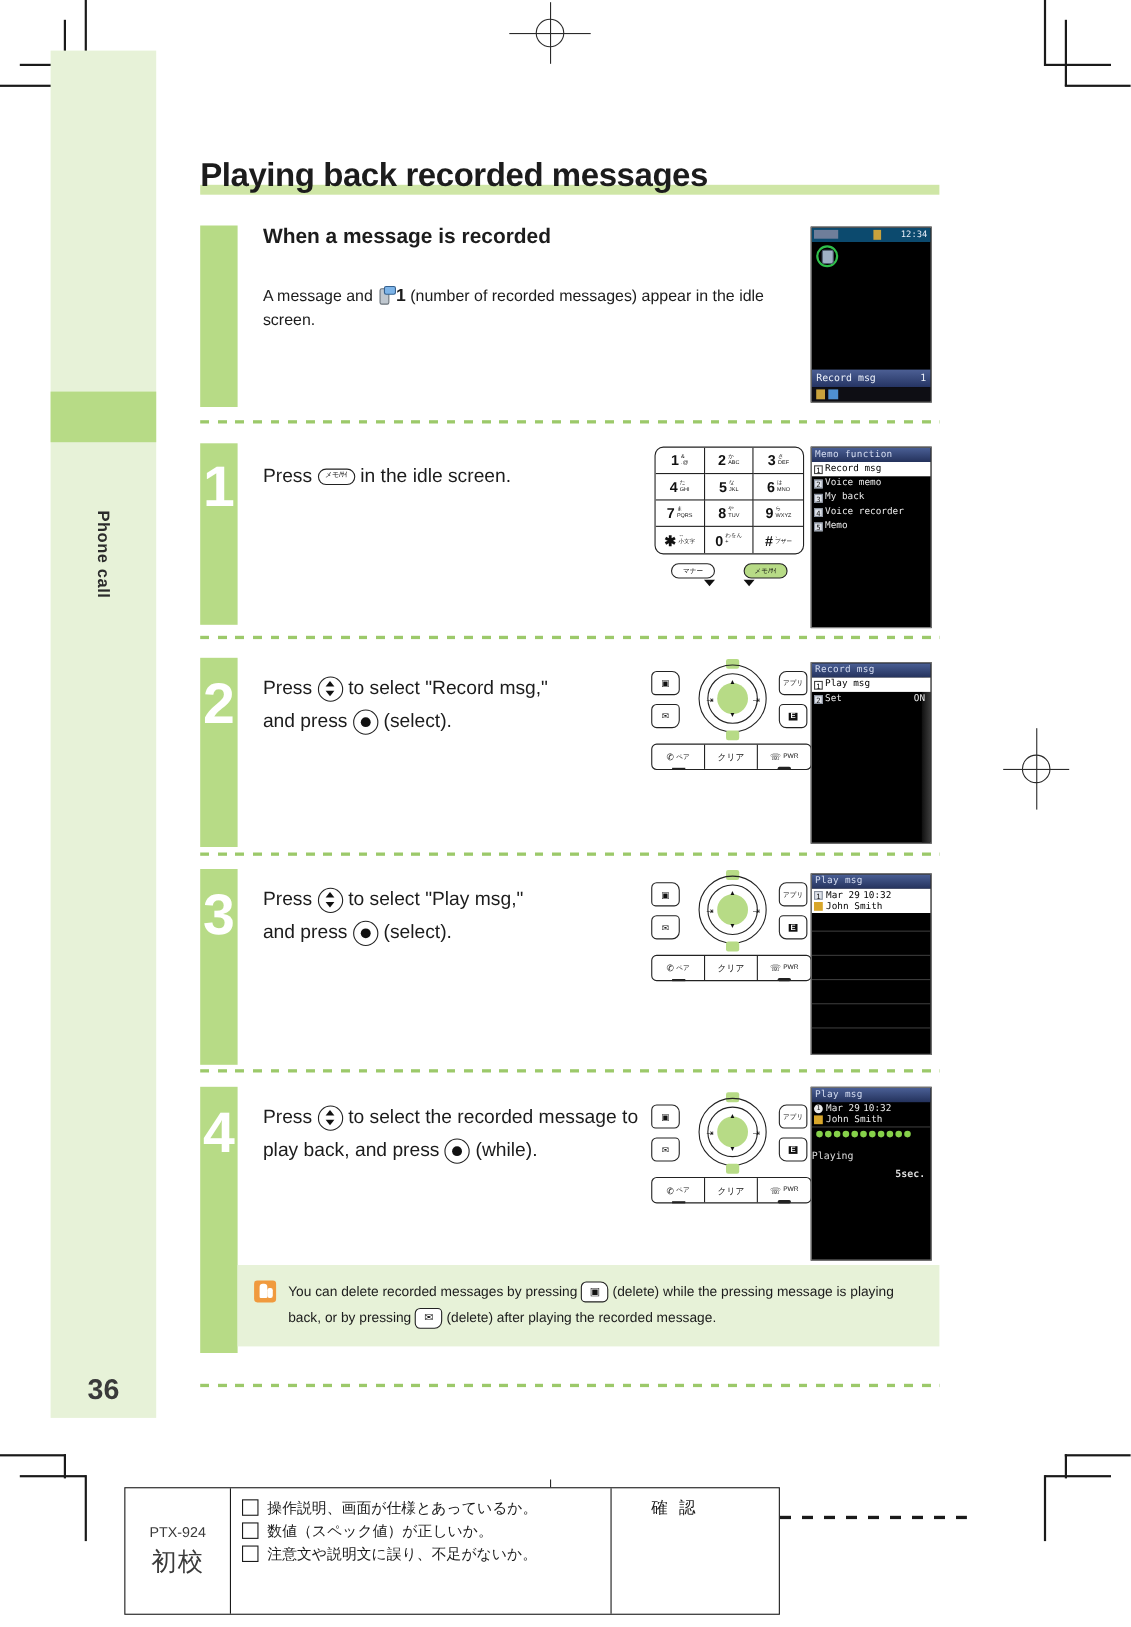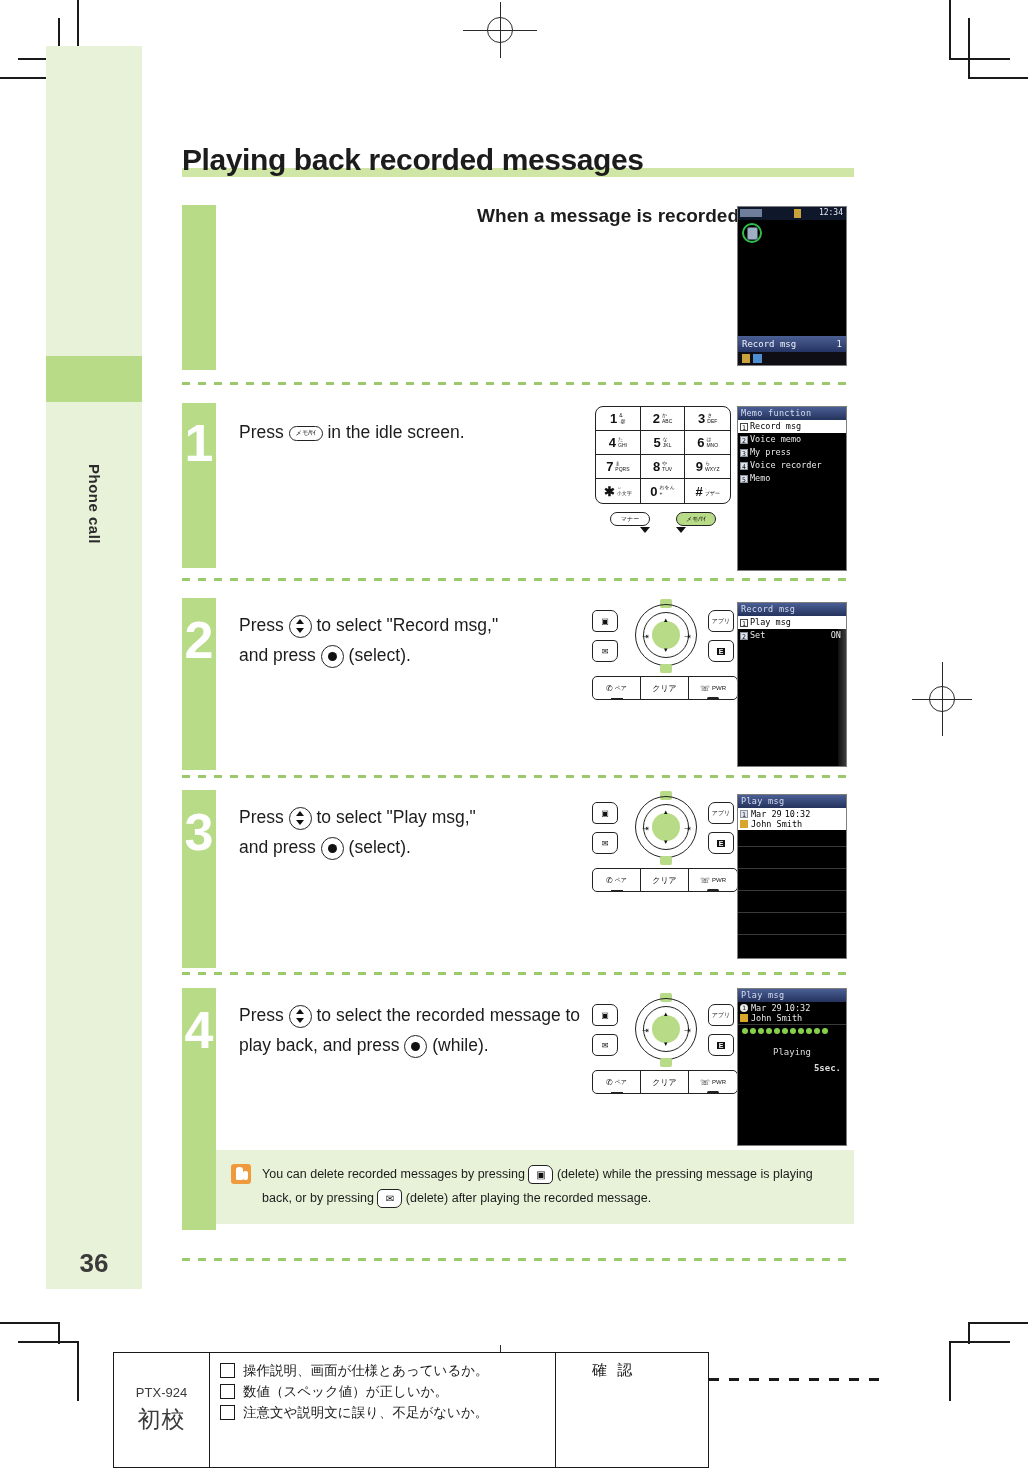--- a/index.html
+++ b/index.html
@@ -92,29 +92,29 @@
                letter-spacing:0.3px; height:13px; line-height:11px; white-space:nowrap; }
   .lcd .tbar.light { background:linear-gradient(#4a5f95,#24325c); }
   .lcd .itm { color:#e9e9e9; font-size:8.5px; padding:0 2px; height:13px; line-height:13px;
               white-space:nowrap; display:flex; align-items:center; gap:2px; }
   .lcd .itm.sel { background:#ffffff; color:#000; }
   .lcd .nbox { display:inline-block; min-width:8px; height:8px; line-height:8px; font-size:6.5px;
                text-align:center; background:#dfe3ea; color:#111; border:1px solid #8b93a0; }
   .lcd .itm.sel .nbox { background:#fff; color:#000; border-color:#444; }
 
   
-  .idle-status { height:13px; background:#0f172a; position:relative; }
+  .idle-status { height:13px; background:#0c4a6e; position:relative; }
   .idle-bottom { position:absolute; left:0; right:0; bottom:13px; height:16px;
     background:linear-gradient(#4c5f94,#253463); color:#eef2fb; font-size:9px;
     display:flex; align-items:center; justify-content:space-between; padding:0 4px; }
   .idle-tray { position:absolute; left:0; right:0; bottom:0; height:13px; background:#0e0e14; }
 
   .dotrow { display:flex; gap:2px; padding:3px 4px; }
   .dotrow i { width:6px; height:6px; border-radius:50%; background:#86d14a; display:block; }
-  .lcd .ctext { color:#dcdcdc; font-size:9px; text-align:center; }
+  .lcd .ctext { color:#dcdcdc; font-size:9px; }
   .lcd .rtext { color:#dcdcdc; font-size:9px; text-align:right; padding-right:5px; }
   .lcd .sep { height:1px; background:#3a3a3a; margin:0; }
   .scrollpane { position:absolute; right:0; top:13px; bottom:0; width:8px;
     background:linear-gradient(to right,#0f0f0f,#3c3c3c); }
 
   
   .keypad { position:absolute; }
   .kp-grid { border:1.4px solid #222; border-radius:8px; overflow:hidden;
     display:grid; grid-template-columns:repeat(3,1fr); background:#fff; }
   .kp-cell { border-right:1px solid #222; border-bottom:1px solid #222;
@@ -243,22 +243,27 @@
   </div>
   <div class="pagenum">36</div>
 
   <div class="title-wrap">
     <div class="title-rule"></div>
     <div class="title-text">Playing back recorded messages</div>
   </div>
 
   <div class="row" style="top:205px;height:165px;">
     <div class="bar" style="height:165px;"></div>
-    <div class="body" style="width:500px;text-align:right;">
+    <div class="body" style="width:500px;">
       <h2 class="sub">When a message is recorded</h2>
+      <p class="para" style="margin-top:32px;">
+        <span>A message and</span>
+        <span class="icon-rec"><span class="ph"></span><span class="bub"></span></span><b style="font-size:16px;">1</b>
+        <span>(number of recorded messages) appear in the idle screen.</span>
+      </p>
     </div>
   </div>
 
   <div class="lcd" style="left:737px;top:206px;width:110px;height:160px;">
     <div class="idle-status">
       <div style="position:absolute;left:2px;top:2px;width:22px;height:8px;background:#6f7e9a;"></div>
       <div style="position:absolute;left:56px;top:2px;width:7px;height:9px;background:#c9a23c;"></div>
       <div style="position:absolute;right:3px;top:1px;color:#e6ecf7;font-size:8px;">12:34</div>
     </div>
     <div style="position:absolute;left:4px;top:16px;width:20px;height:20px;border:2px solid #2fbf4a;border-radius:50%;"></div>
@@ -389,21 +394,21 @@
     <div class="itm sel">
         <span class="nbox">1</span>
         <span>Record msg</span>
       </div>
     <div class="itm">
         <span class="nbox">2</span>
         <span>Voice memo</span>
       </div>
     <div class="itm">
         <span class="nbox">3</span>
-        <span>My press</span>
+        <span>My back</span>
       </div>
     <div class="itm">
         <span class="nbox">4</span>
         <span>Voice recorder</span>
       </div>
     <div class="itm">
         <span class="nbox">5</span>
         <span>Memo</span>
       </div>
   </div>

